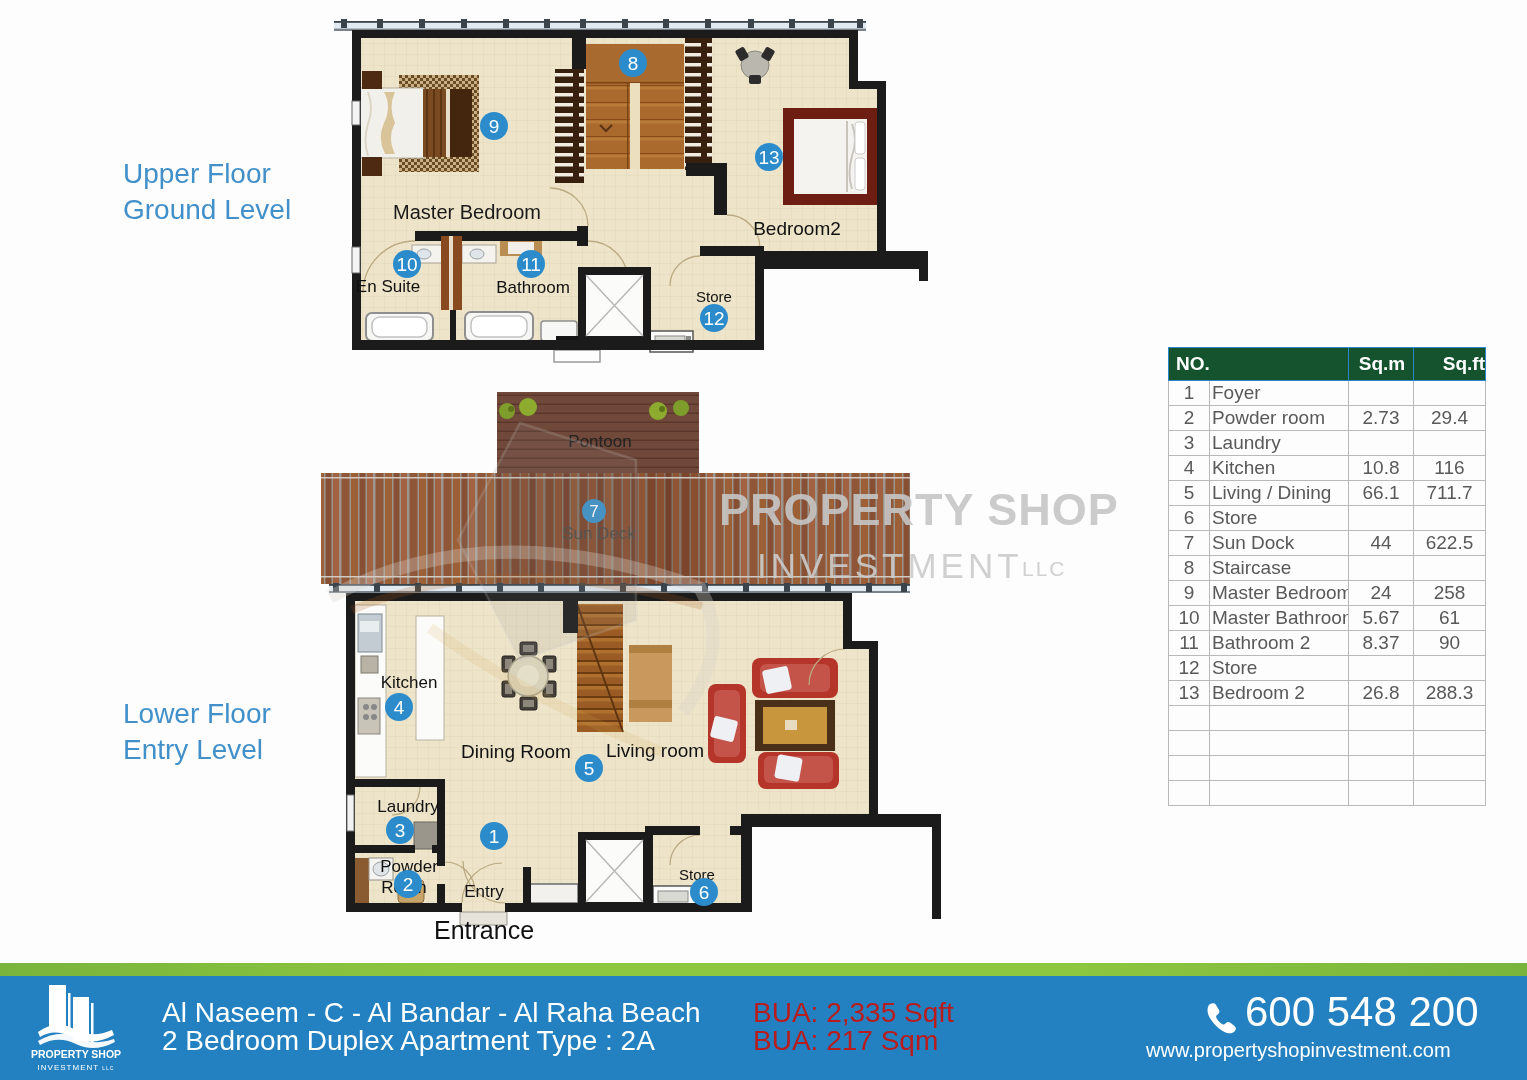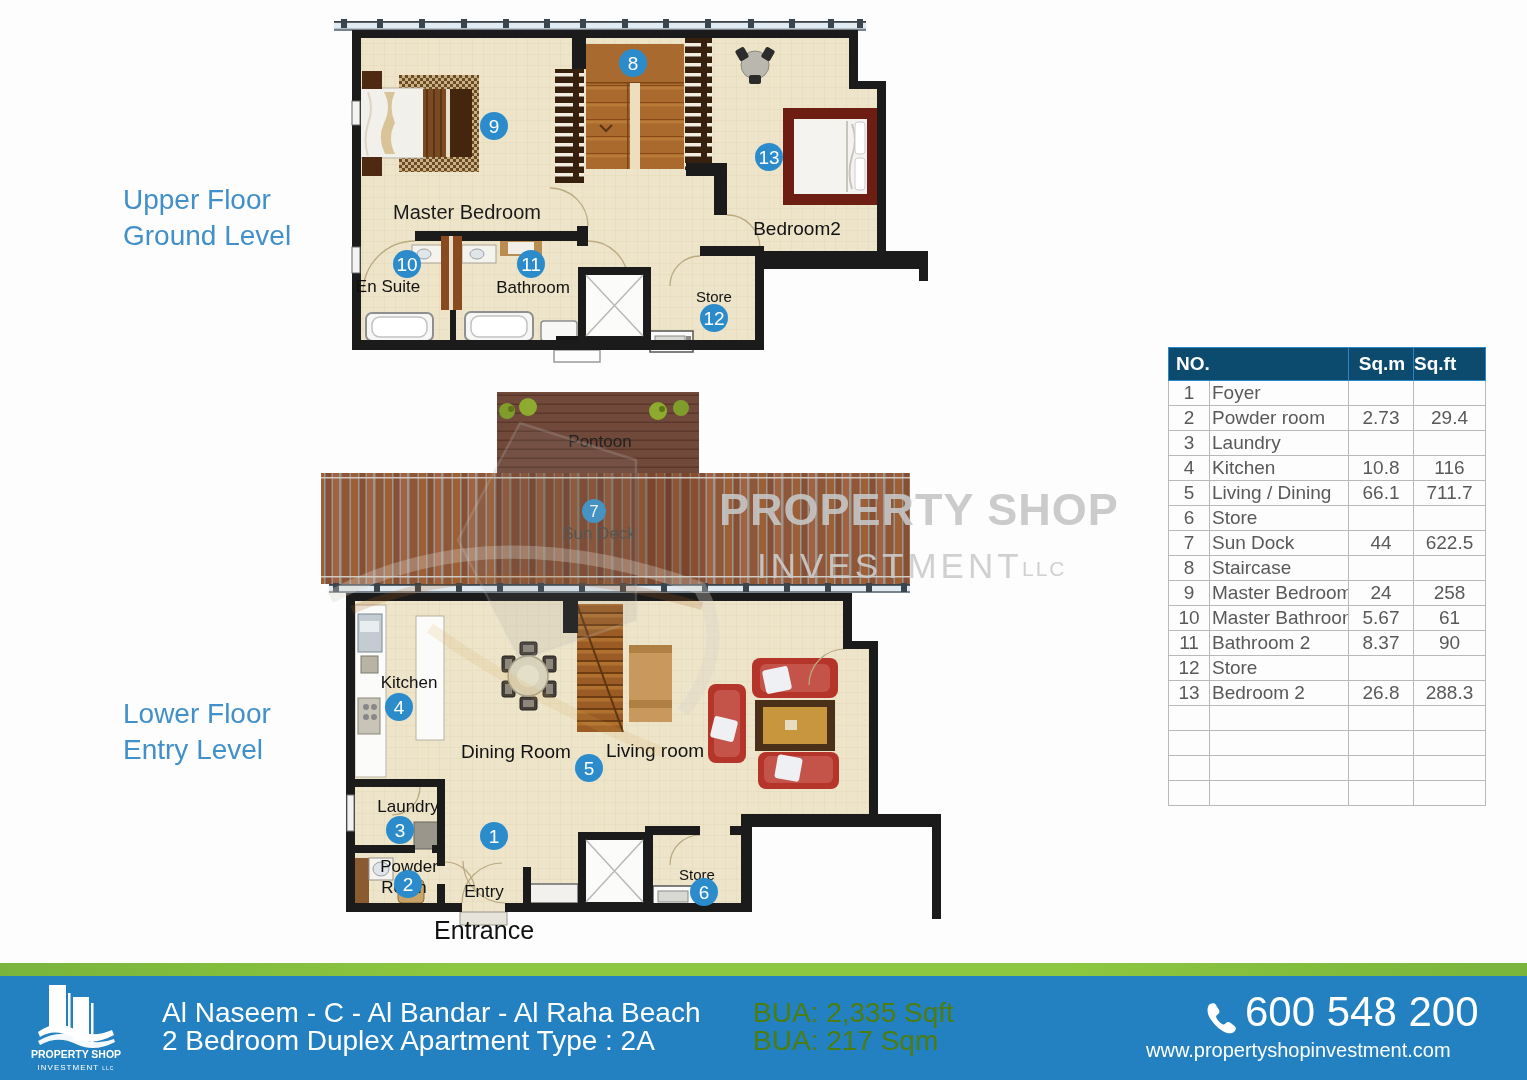--- a/index.html
+++ b/index.html
@@ -4,21 +4,21 @@
 <style>
   html,body{margin:0;padding:0;}
   body{width:1527px;height:1080px;position:relative;overflow:hidden;
        background:#fdfdfd;font-family:"Liberation Sans",sans-serif;}
   .abs{position:absolute;}
   .lbl{color:#4190ca;font-size:28px;line-height:36px;}
 </style>
 </head>
 <body>
 
-<div class="abs lbl" style="left:123px;top:182px;">Upper Floor<br>Ground Level</div>
+<div class="abs lbl" style="left:123px;top:156px;">Upper Floor<br>Ground Level</div>
 
 <div class="abs lbl" style="left:123px;top:696px;">Lower Floor<br>Entry Level</div>
 
 <svg id="upper" class="abs" style="left:330px;top:0px;" width="610" height="370" viewBox="330 0 610 370">
 <defs>
  <pattern id="grid" width="11" height="11" patternUnits="userSpaceOnUse">
    <rect width="11" height="11" fill="#ede4ca"></rect>
    <path d="M11,0 V11 M0,11 H11" stroke="#e0d4b2" stroke-width="0.7" fill="none"></path>
  </pattern>
  <pattern id="rugpat" width="6" height="6" patternUnits="userSpaceOnUse">
@@ -536,24 +536,24 @@
 <div id="areatable" class="abs" style="left:1168px;top:347px;">
 <table style="border-collapse:collapse;table-layout:fixed;width:318px;font-family:'Liberation Sans',sans-serif;">
  <colgroup>
         <col style="width:41px">
         <col style="width:139px">
         <col style="width:65px">
         <col style="width:72px">
       </colgroup>
 
  <tbody>
-        <tr style="background:#0c4a6e;color:#fff;font-weight:bold;font-size:21px;height:33px;">
+        <tr style="background:#14532d;color:#fff;font-weight:bold;font-size:21px;height:33px;">
    <td colspan="2" style="padding-left:7px;">NO.</td>
    <td style="text-align:center;">Sq.m</td>
-   <td style="text-align:left;">Sq.ft</td>
+   <td style="text-align:right;">Sq.ft</td>
         </tr>
 
  <tr>
           <td>1</td>
           <td>Foyer</td>
           <td></td>
           <td></td>
         </tr>
 
  <tr>
@@ -693,21 +693,21 @@
      <rect x="75" y="22" width="2.5" height="40"></rect>
      <path d="M22,51 Q40,38 58,48 Q76,58 96,49 L98,54 Q76,66 56,56 Q38,47 24,56 Z"></path>
      <path d="M22,60 Q44,47 64,57 Q80,65 98,58 L99,61 Q78,72 60,63 Q42,54 24,64 Z" opacity="0.95"></path>
      <text x="60" y="77" text-anchor="middle" font-size="10.5" font-weight="bold" font-family="Liberation Sans,sans-serif">PROPERTY SHOP</text>
      <text x="60" y="89" text-anchor="middle" font-size="8" font-family="Liberation Sans,sans-serif" letter-spacing="1">INVESTMENT <tspan font-size="5">LLC</tspan></text>
    </g>
  </svg>
 
  <div class="abs" style="left:162px;top:36px;color:#fff;font-size:28px;line-height:28px;white-space:nowrap;">Al Naseem - C - Al Bandar - Al Raha Beach<br>2 Bedroom Duplex Apartment Type : 2A</div>
 
- <div class="abs" style="left:753px;top:36px;color:#4d7c0f;font-size:28px;line-height:28px;white-space:nowrap;">BUA: 2,335 Sqft<br>BUA: 217 Sqm</div>
+ <div class="abs" style="left:753px;top:36px;color:#b91c1c;font-size:28px;line-height:28px;white-space:nowrap;">BUA: 2,335 Sqft<br>BUA: 217 Sqm</div>
 
  <svg class="abs" style="left:1204px;top:39px;" width="34" height="32" viewBox="0 0 34 32">
    <path fill="#fff" d="M6,2 C9,0.5 11,1 12,3 L15,8 C16,10 15,12 13,13 C12,13.7 11.8,14.6 12.5,16 C13.6,18.3 15.6,20.6 18,22 C19.4,22.8 20.4,22.8 21.2,21.8 C22.6,20 24.6,19.5 26.4,20.8 L30.5,23.9 C32.3,25.3 32.4,27.3 30.7,29.2 C28,32.2 23.4,32 18.6,29 C13.2,25.6 8.3,20.4 5.3,14.9 C2.7,10.1 3,4 6,2 Z"></path>
  </svg>
  <div class="abs" style="left:1245px;top:28px;color:#fff;font-size:42px;line-height:1;white-space:nowrap;">600 548 200</div>
 
  <div class="abs" style="left:1146px;top:77px;color:#fff;font-size:20px;line-height:1;white-space:nowrap;">www.propertyshopinvestment.com</div>
 </div>
 
 </body></html>

